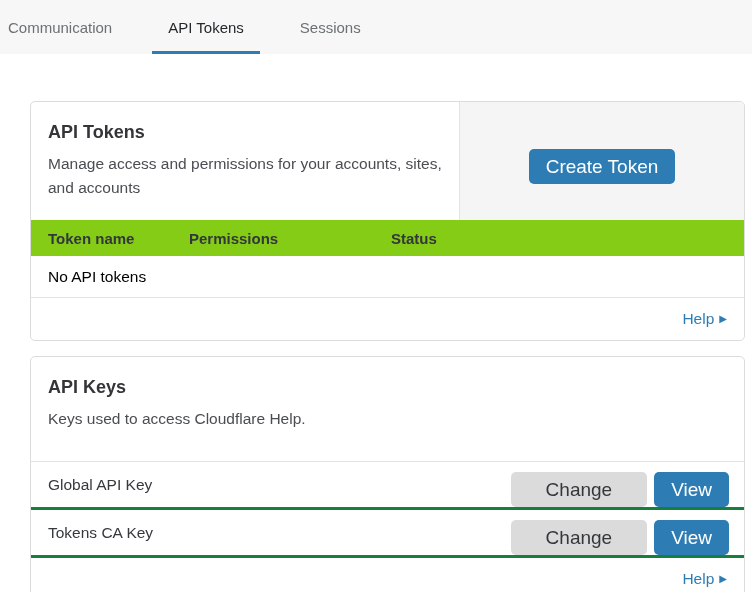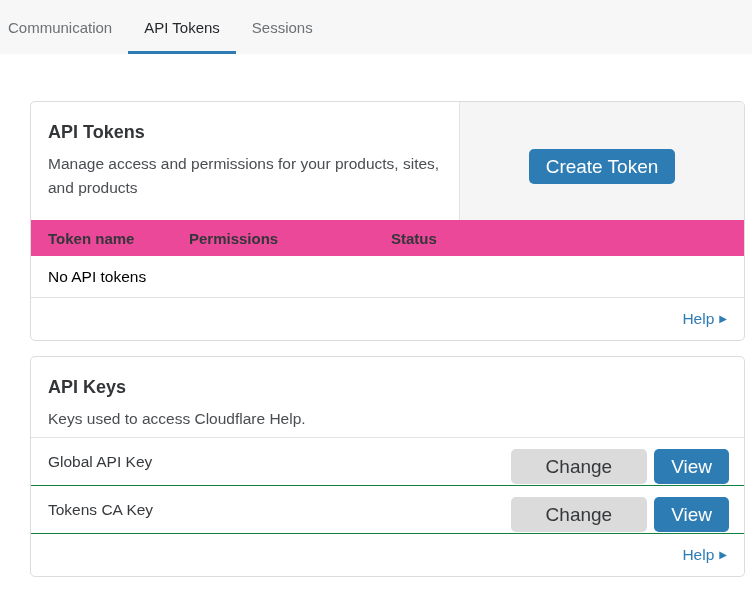--- a/index.html
+++ b/index.html
@@ -10,20 +10,21 @@
     color: #36393d;
     overflow: hidden;
   }
 
   
   .tabstrip {
     height: 54px;
     background: #f7f7f7;
     display: flex;
     align-items: stretch;
+    gap: 24px;
   }
   .tab {
     display: flex;
     align-items: center;
     padding: 0 16px;
     font-size: 15px;
     color: #6b7175;
     cursor: pointer;
     border-bottom: 3px solid transparent;
     padding-top: 3px;
@@ -87,21 +88,21 @@
   }
   .btn-secondary {
     background: #dbdbdb;
     color: #35383b;
     padding: 8px 35px;
   }
 
   
   .tbl-header {
     display: flex;
-    background: #ec4899;
+    background: #84cc16;
     height: 36px;
     align-items: center;
     font-size: 15px;
     font-weight: bold;
     color: #33363a;
   }
   .tbl-header .col-1 { width: 158px; padding-left: 17px; }
   .tbl-header .col-2 { width: 192px; }
   .tbl-header .col-3 { width: 194px; }
   .tbl-header .col-4 { flex: 1; margin-left: 10px; }
@@ -130,30 +131,30 @@
     cursor: pointer;
   }
   .help-arrow {
     font-size: 10px;
     margin-left: 5px;
     line-height: 1;
   }
 
   
   .keys-header {
-    padding: 20px 17px 6px 17px;
+    padding: 20px 17px 30px 17px;
     border-bottom: 1px solid #e3e3e3;
   }
   .key-row {
     height: 48px;
     display: flex;
     align-items: center;
     justify-content: space-between;
     padding: 0 15px 0 17px;
-    border-bottom: 1px solid #15803d;
+    border-bottom: 3px solid #15803d;
     font-size: 15.5px;
     color: #36393d;
   }
   .key-actions { display: flex; gap: 7px; }
 </style>
 </head>
 <body>
 
 <div class="tabstrip">
   <div class="tab">
@@ -166,21 +167,21 @@
       <span>Sessions</span>
     </div>
 </div>
 
 <div class="content">
 
   <div class="card">
     <div class="split-header">
       <div class="left">
         <div class="card-title">API Tokens</div>
-        <div class="card-desc">Manage access and permissions for your products, sites, and products</div>
+        <div class="card-desc">Manage access and permissions for your accounts, sites, and accounts</div>
       </div>
       <div class="right">
         <button class="btn btn-primary">Create Token</button>
       </div>
     </div>
 
     <div class="tbl-header">
       <div class="col-1">Token name</div>
       <div class="col-2">Permissions</div>
       <div class="col-4">Status</div>

